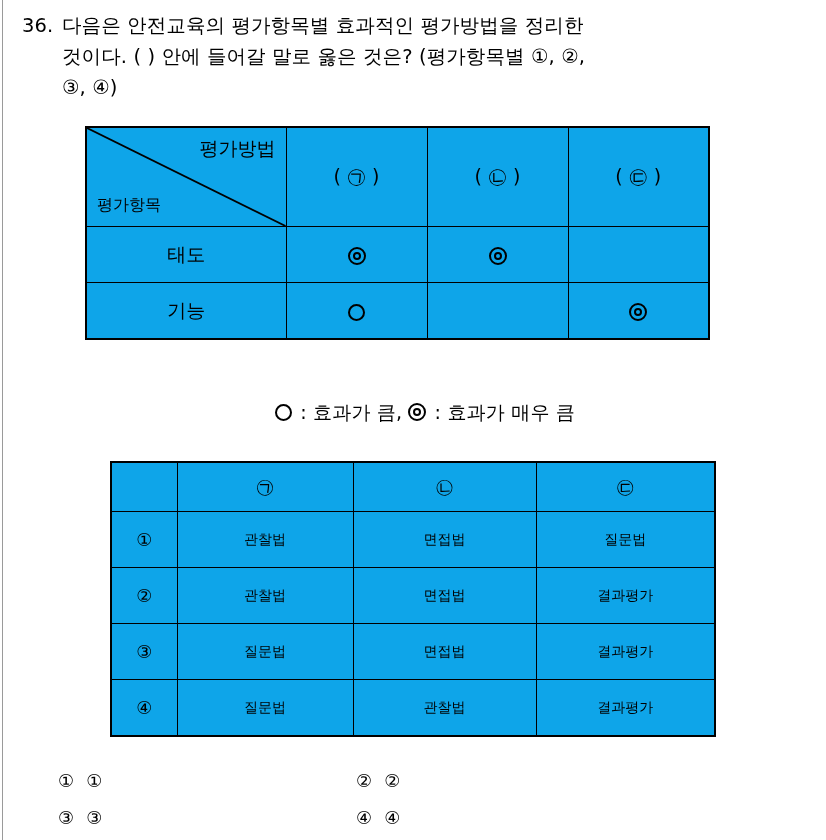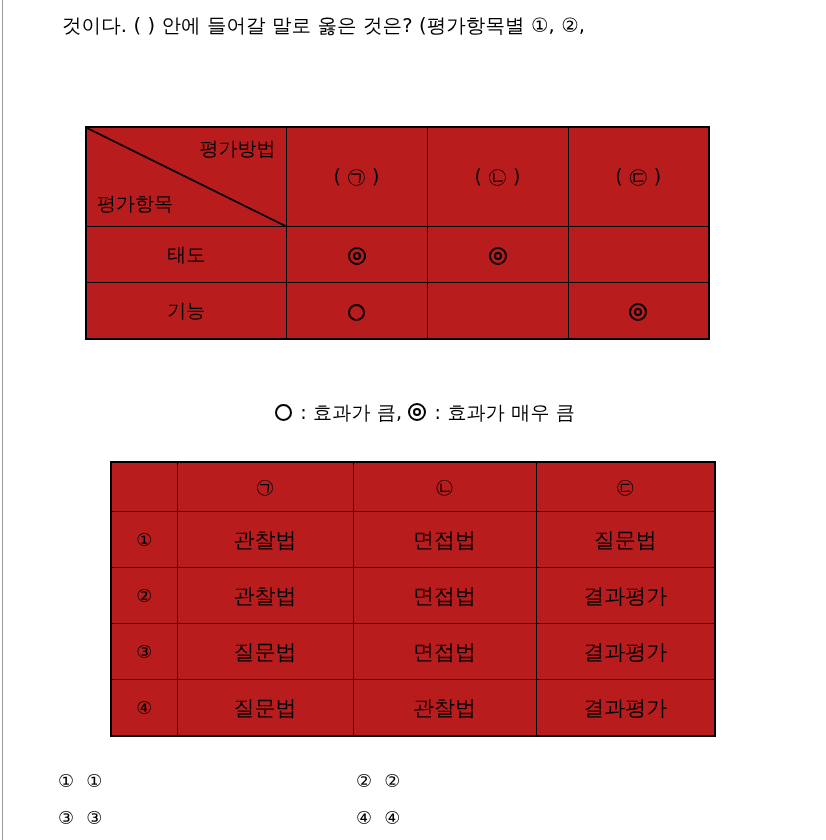--- a/index.html
+++ b/index.html
@@ -53,21 +53,21 @@
   }
   .q-indent {
     padding-left: 40px;
   }
 
   
   .exam-table {
     position: absolute;
     border-collapse: collapse;
     table-layout: fixed;
-    background: #b91c1c;
+    background: #0ea5e9;
   }
   .exam-table td, .exam-table th {
     border: 1.6px solid #000000;
     text-align: center;
     vertical-align: middle;
     font-weight: normal;
     padding: 0;
     font-size: 19px;
     color: #000;
   }
@@ -102,21 +102,21 @@
     right: 10px;
     top: 11px;
     font-size: 19px;
     line-height: 1;
     white-space: nowrap;
   }
   .corner-bottom {
     position: absolute;
     left: 10px;
     bottom: 13px;
-    font-size: 19px;
+    font-size: 16px;
     line-height: 1;
     white-space: nowrap;
   }
 
   
   .mark-circle {
     display: inline-block;
     width: 17px;
     height: 17px;
     border: 2.1px solid #000;
@@ -165,21 +165,21 @@
   #options-table {
     left: 110px;
     top: 461px;
     width: 604px;
     border: 2px solid #000;
   }
   #options-table col.c-num { width: 66px; }
   #options-table col.c-a   { width: 176px; }
   #options-table col.c-b   { width: 183px; }
   #options-table col.c-c   { width: 179px; }
-  #options-table td { height: 55px; font-size: 21px; }
+  #options-table td { height: 55px; font-size: 14px; }
   #options-table tr.head td { height: 48px; }
   #options-table tr.head td.sym { font-size: 18px; }
   #options-table td.opt-num { font-size: 18px; }
   #options-table tr:last-child td { border-bottom: 2.6px solid #000; }
 
   
   .answers {
     position: absolute;
     left: 0;
     top: 762px;
@@ -199,22 +199,29 @@
   .answer-item.col1 { margin-left: 58px; width: 298px; }
   .answer-item.col2 { margin-left: 0; }
   .answer-marker { margin-right: 12px; }
 </style>
 </head>
 <body>
 
 <div class="page-left-rule"></div>
 
 <div class="question-block">
+  <div class="question-line">
+    <span class="q-number">36.</span>
+    <span class="q-text">다음은 안전교육의 평가항목별 효과적인 평가방법을 정리한</span>
+  </div>
   <div class="question-line q-indent">
     <span class="q-text">것이다. ( ) 안에 들어갈 말로 옳은 것은? (평가항목별 ①, ②,</span>
+  </div>
+  <div class="question-line q-indent">
+    <span class="q-text">③, ④)</span>
   </div>
 </div>
 
 <table class="exam-table" id="criteria-table">
   <colgroup>
     <col style="width:200px">
     <col style="width:141px">
     <col style="width:141px">
     <col style="width:141px">
   </colgroup>

